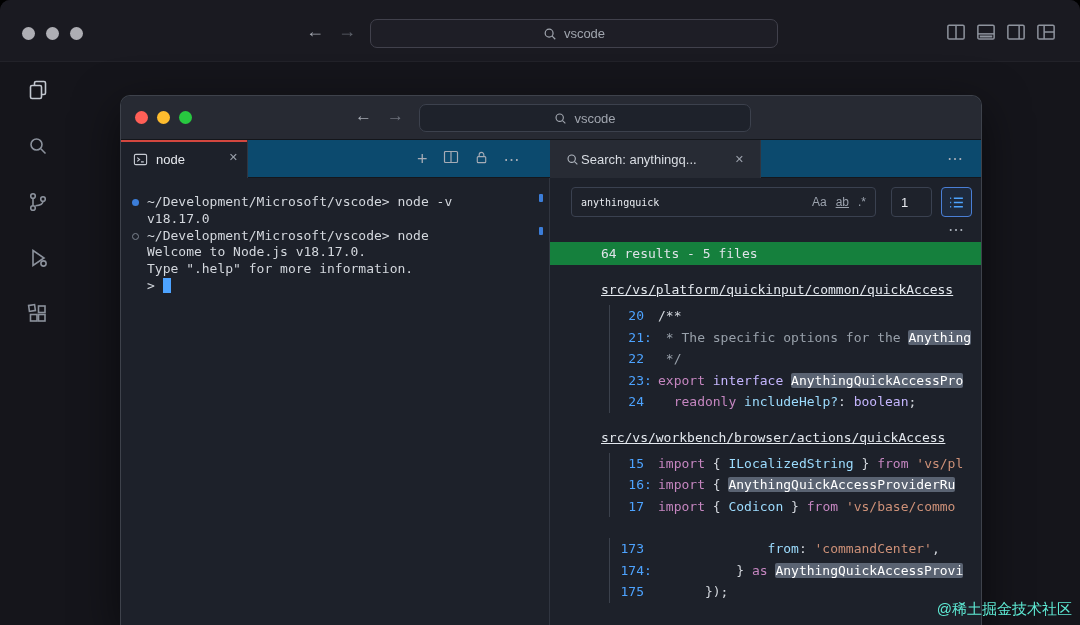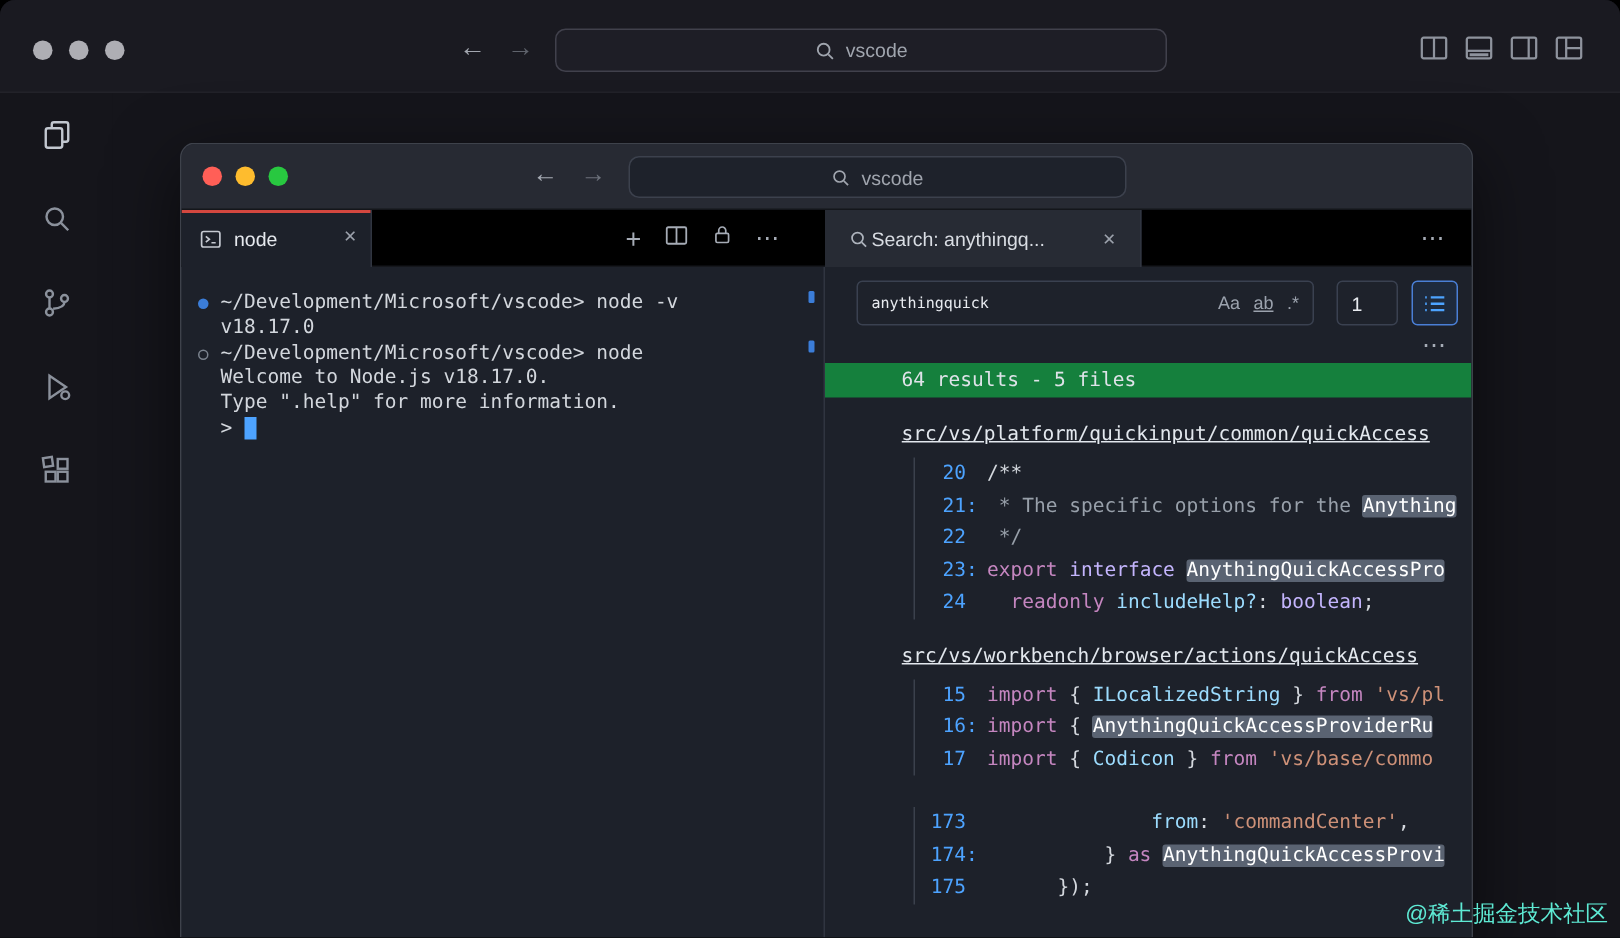--- a/index.html
+++ b/index.html
@@ -31,21 +31,21 @@
     border:1px solid #3e424b; border-bottom:none; border-radius:10px 10px 0 0; overflow:hidden;
     box-shadow:0 14px 46px rgba(0,0,0,0.55); }
   .ihdr { position:absolute; left:0; top:0; right:0; height:44px; background:#272a33; border-bottom:1px solid #14161b; }
   .inner-traffic { position:absolute; left:14px; top:15px; display:flex; gap:9px; }
   .lt-red { background:var(--traffic-red,#ff5f57); } .lt-yel { background:var(--traffic-yellow,#febc2e); } .lt-grn { background:var(--traffic-green,#28c840); }
   .inav { position:absolute; top:10px; font-size:17px; color:#a6abb4; }
   .ib { left:234px; } .if { left:266px; color:#6c717b; }
   .ihdr .cmdcenter { left:298px; top:8px; width:332px; height:28px; background:#1e222b; border-color:#3c414d; }
 
   
-  .tabbar { position:absolute; left:0; top:44px; right:0; height:38px; background:#000000; border-bottom:1px solid #15171c; }
+  .tabbar { position:absolute; left:0; top:44px; right:0; height:38px; background:#0c4a6e; border-bottom:1px solid #15171c; }
   .node-tab { position:absolute; left:0; top:0; width:127px; height:38px; background:#1d212a; border-right:1px solid #303540;
     display:flex; align-items:center; padding-left:12px; gap:8px; color:#c6cad2; }
   .tab-accent { position:absolute; left:0; top:0; width:100%; height:2px; background:var(--tab-accent,#d3473f); }
   .tab-label { font-size:13px; color:#e6e9ee; }
   .tab-close { position:absolute; right:9px; top:11px; font-size:11px; color:#9ba1ab; }
   .term-actions { position:absolute; left:296px; top:0; height:38px; display:flex; align-items:center; gap:15px; color:#a6acb6; }
   .ta-add { font-size:18px; line-height:1; }
   .ta-more, .tab-more, .widget-more { font-size:16px; letter-spacing:1px; color:#a6acb6; }
   .search-tab { position:absolute; left:429px; top:0; width:211px; height:38px; background:#272b34; border-right:1px solid #303540;
     display:flex; align-items:center; padding:0 16px; gap:2px; color:#aeb4bd; }

